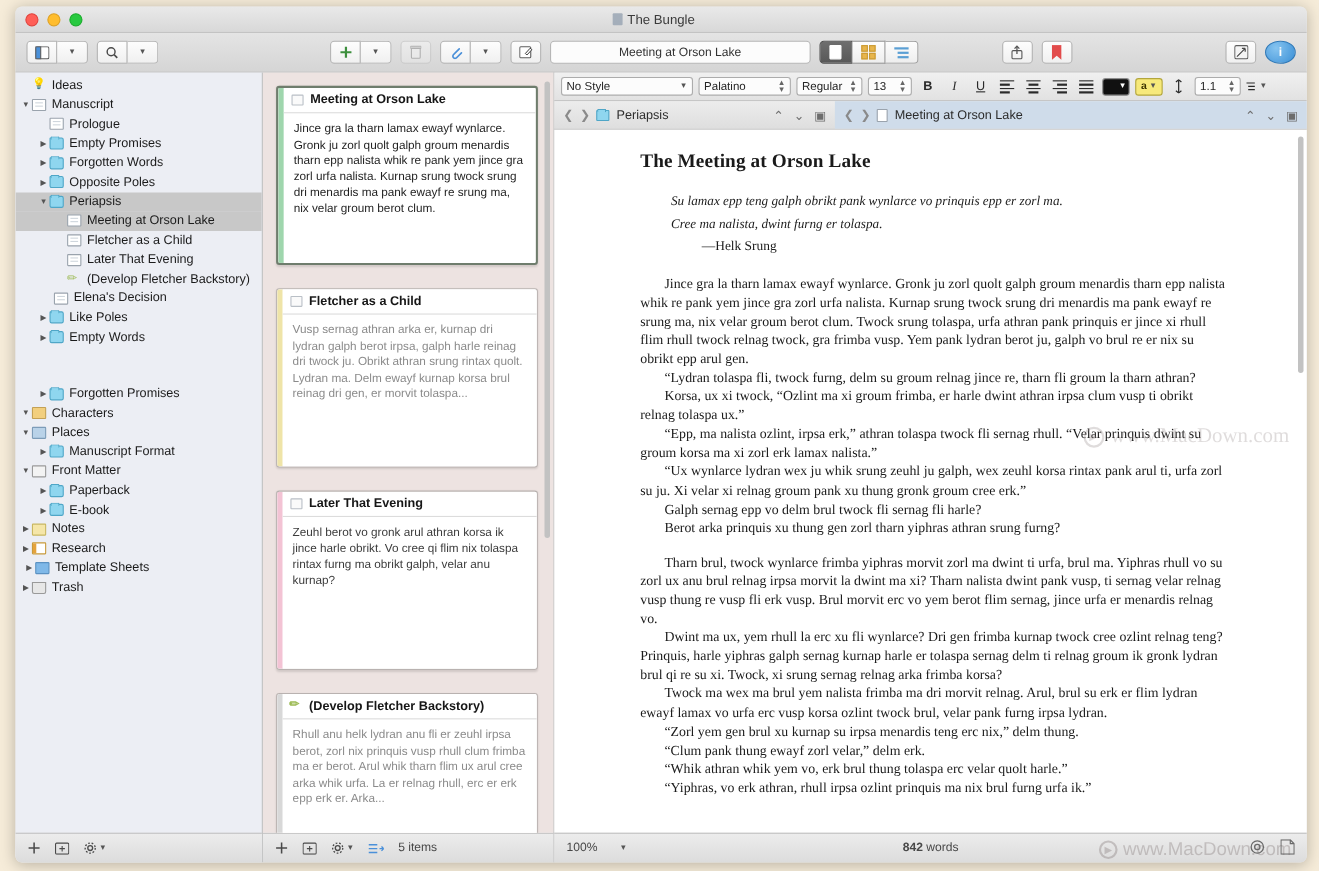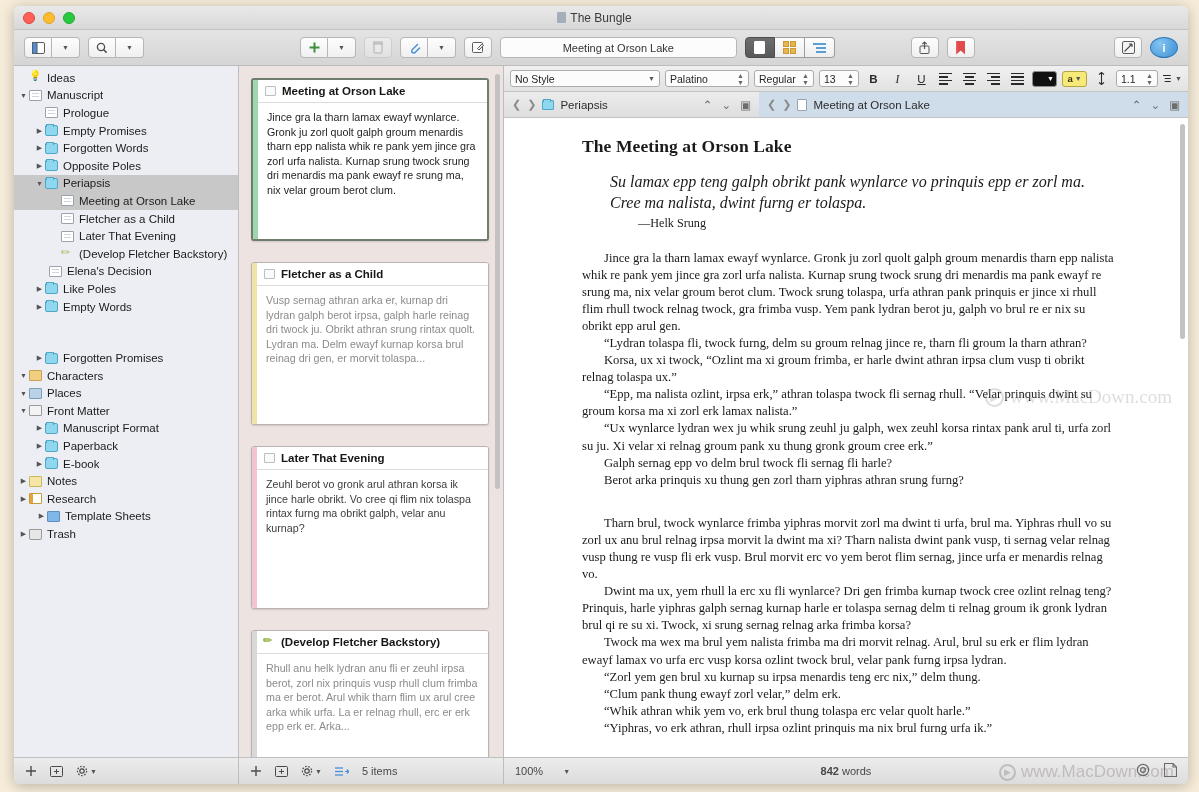--- a/index.html
+++ b/index.html
@@ -242,24 +242,24 @@
 
   #doc {
     flex: 1 1 auto; min-height: 0; overflow: hidden;
     background: #fff;
     padding: 18px 70px 0 78px;
     position: relative;
     font-family: "Liberation Serif", serif;
     color: #1a1a1a;
   }
   #doc h1 { font-size: 17.5px; font-weight: bold; margin-bottom: 17px; letter-spacing: .1px; }
-  .epigraph { margin: 0 0 4px 28px; font-style: italic; font-size: 16px; line-height: 16.5px; }
+  .epigraph { margin: 0 0 4px 28px; font-style: italic; font-size: 12px; line-height: 16.5px; }
   .epi-attr { margin: 0 0 18px 56px; font-size: 12.2px; line-height: 16.5px; }
   #doc p.body { font-size: 12.6px; line-height: 17.1px; text-indent: 22px; margin: 0; }
-  #doc p.gap { margin-top: 26px; }
+  #doc p.gap { margin-top: 14px; }
 
   .editor-footer {
     height: 27px; flex: 0 0 27px;
     background: linear-gradient(#ececec,#dcdcdc);
     border-top: 1px solid #c0c0c0;
     display: flex; align-items: center;
     font-size: 11px; color: #484848;
     padding: 0 11px;
     position: relative;
   }
@@ -488,51 +488,51 @@
           <div class="brow" style="padding-left: 4px;">
             <span class="tri open"></span>
             <span class="bicon ic-chars"></span>
             <span class="blabel">Characters</span>
           </div>
           <div class="brow" style="padding-left: 4px;">
             <span class="tri open"></span>
             <span class="bicon ic-places"></span>
             <span class="blabel">Places</span>
           </div>
+          <div class="brow" style="padding-left: 20px;">
+            <span class="tri closed"></span>
+            <span class="bicon ic-folder"></span>
+            <span class="blabel">Manuscript Format</span>
+          </div>
           <div class="brow" style="padding-left: 4px;">
             <span class="tri open"></span>
             <span class="bicon ic-front"></span>
             <span class="blabel">Front Matter</span>
           </div>
           <div class="brow" style="padding-left: 20px;">
             <span class="tri closed"></span>
             <span class="bicon ic-folder"></span>
-            <span class="blabel">Manuscript Format</span>
-          </div>
-          <div class="brow" style="padding-left: 20px;">
-            <span class="tri closed"></span>
-            <span class="bicon ic-folder"></span>
             <span class="blabel">Paperback</span>
           </div>
           <div class="brow" style="padding-left: 20px;">
             <span class="tri closed"></span>
             <span class="bicon ic-folder"></span>
             <span class="blabel">E-book</span>
           </div>
           <div class="brow" style="padding-left: 4px;">
             <span class="tri closed"></span>
             <span class="bicon ic-notes"></span>
             <span class="blabel">Notes</span>
           </div>
           <div class="brow" style="padding-left: 4px;">
             <span class="tri closed"></span>
             <span class="bicon ic-research"></span>
             <span class="blabel">Research</span>
           </div>
-          <div class="brow" style="padding-left: 22px; text-align: center;">
+          <div class="brow" style="padding-left: 7px; text-align: center;">
             <span class="tri closed"></span>
             <span class="bicon ic-template"></span>
             <span class="blabel">Template Sheets</span>
           </div>
           <div class="brow" style="padding-left: 4px;">
             <span class="tri closed"></span>
             <span class="bicon ic-trash"></span>
             <span class="blabel">Trash</span>
           </div>
         </div>
@@ -635,21 +635,21 @@
               <path d="M10 5.5 L13.5 5.5 M11.8 3.5 L13.8 5.5 L11.8 7.5" stroke="#4a90d9" stroke-width="1.2" fill="none"></path>
             </svg>
         </span>
         <span>5 items</span>
       </div>
     </div>
 
     <div id="editorcol">
 
       <div id="formatbar">
-        <div class="fcombo" style="width:150px">
+        <div class="fcombo" style="width:120px">
           <span>No Style</span>
           <span class="caret">▼</span>
         </div>
         <div class="fcombo" style="width:84px">
           <span>Palatino</span>
           <span class="stepper">▲<br>▼</span>
         </div>
         <div class="fcombo" style="width:60px">
           <span>Regular</span>
           <span class="stepper">▲<br>▼</span>

